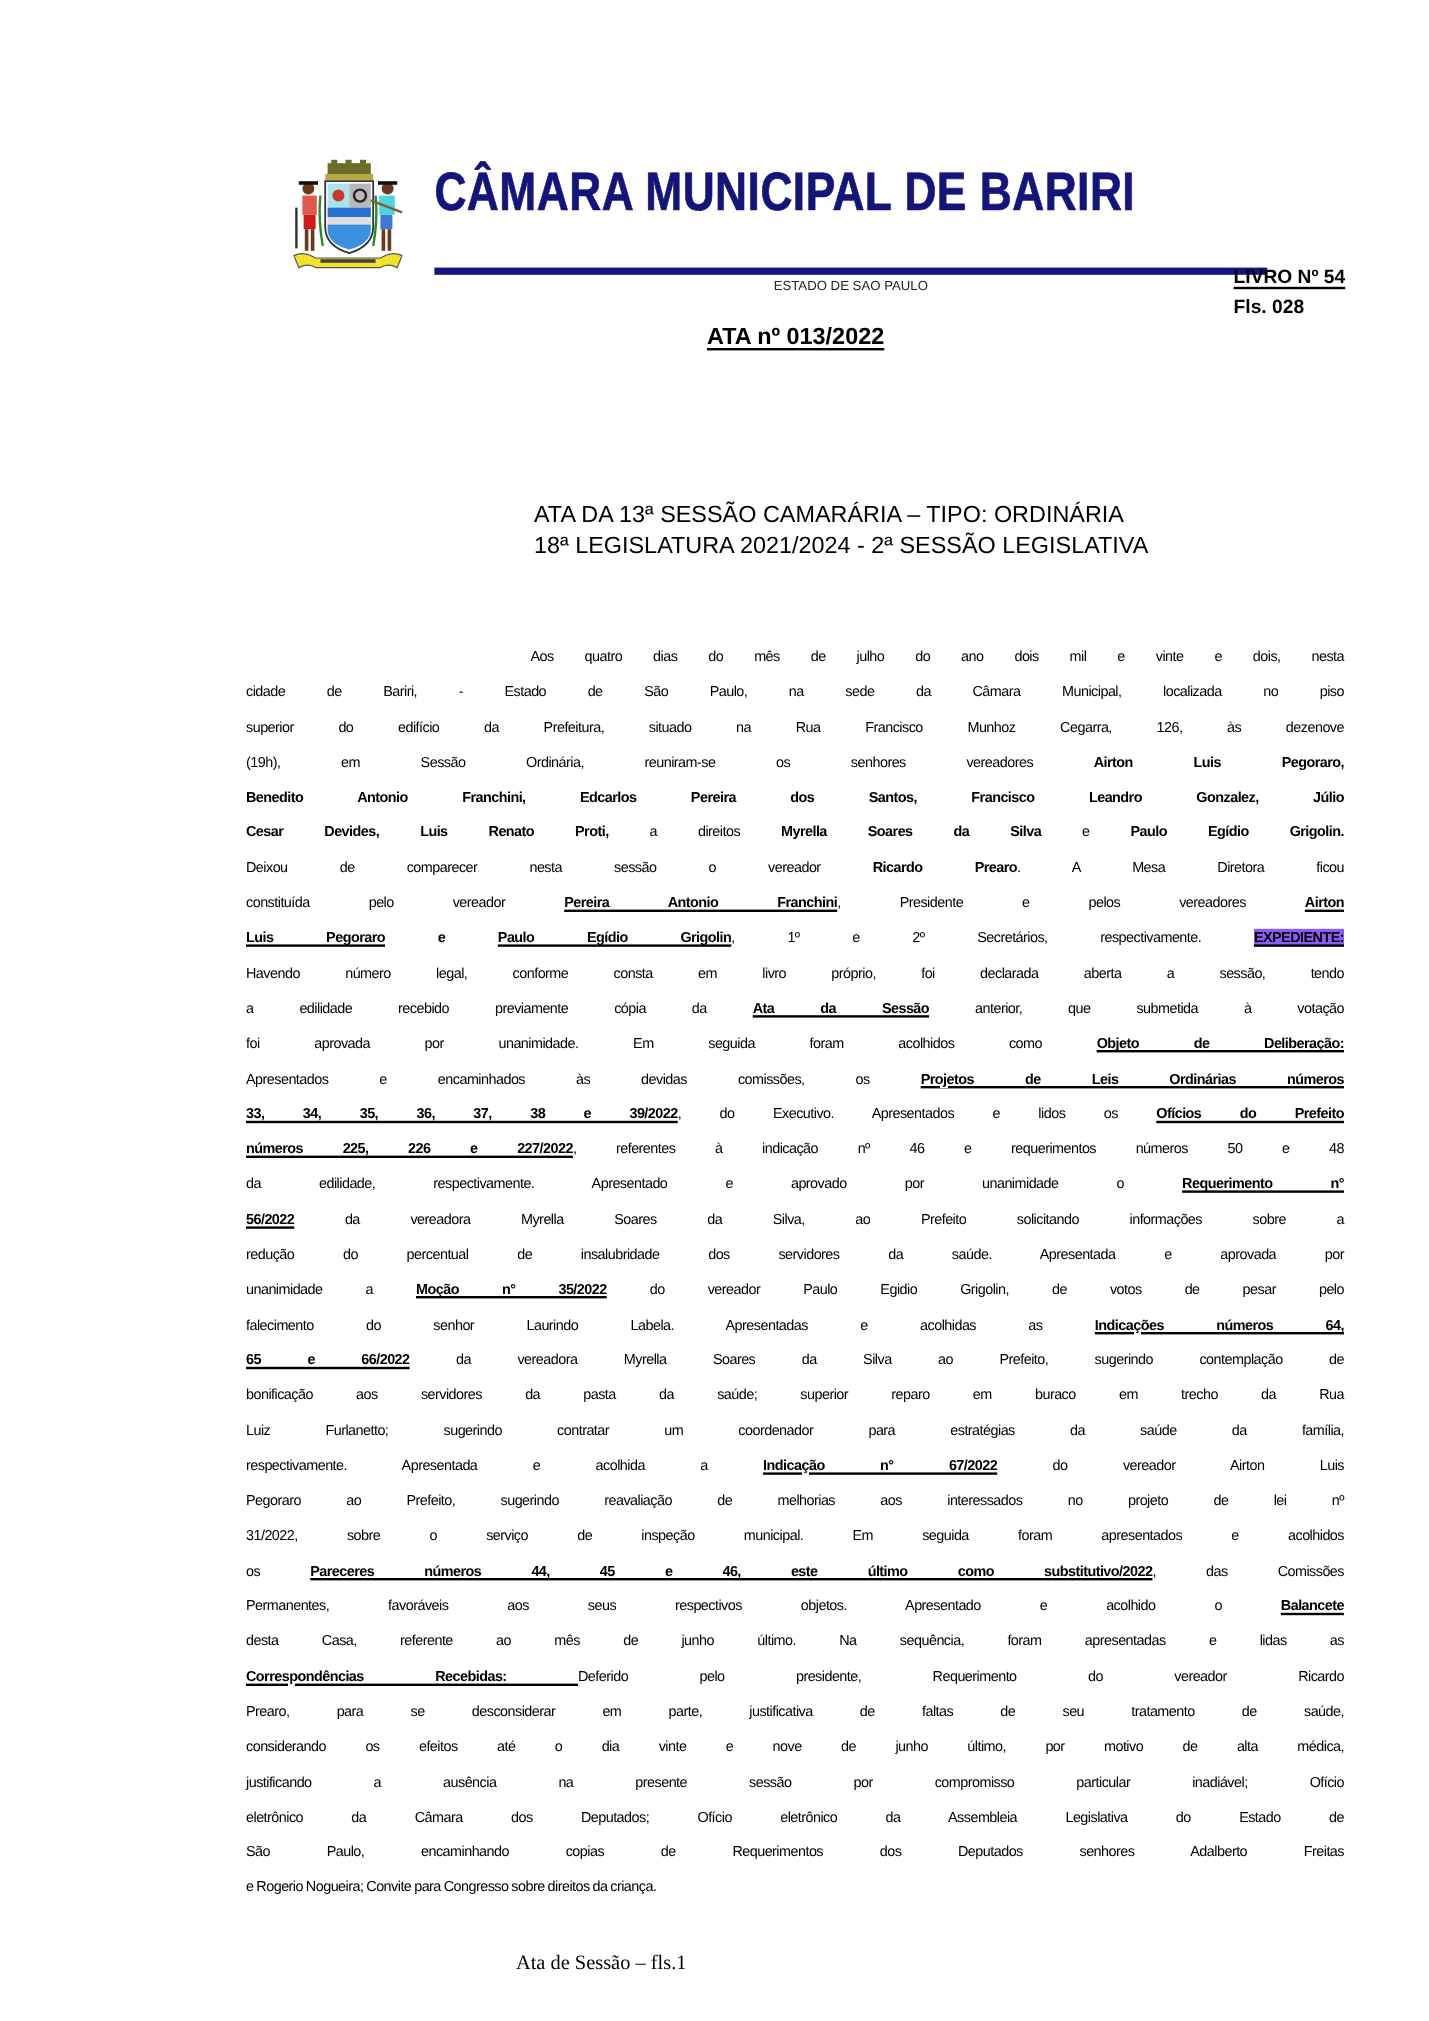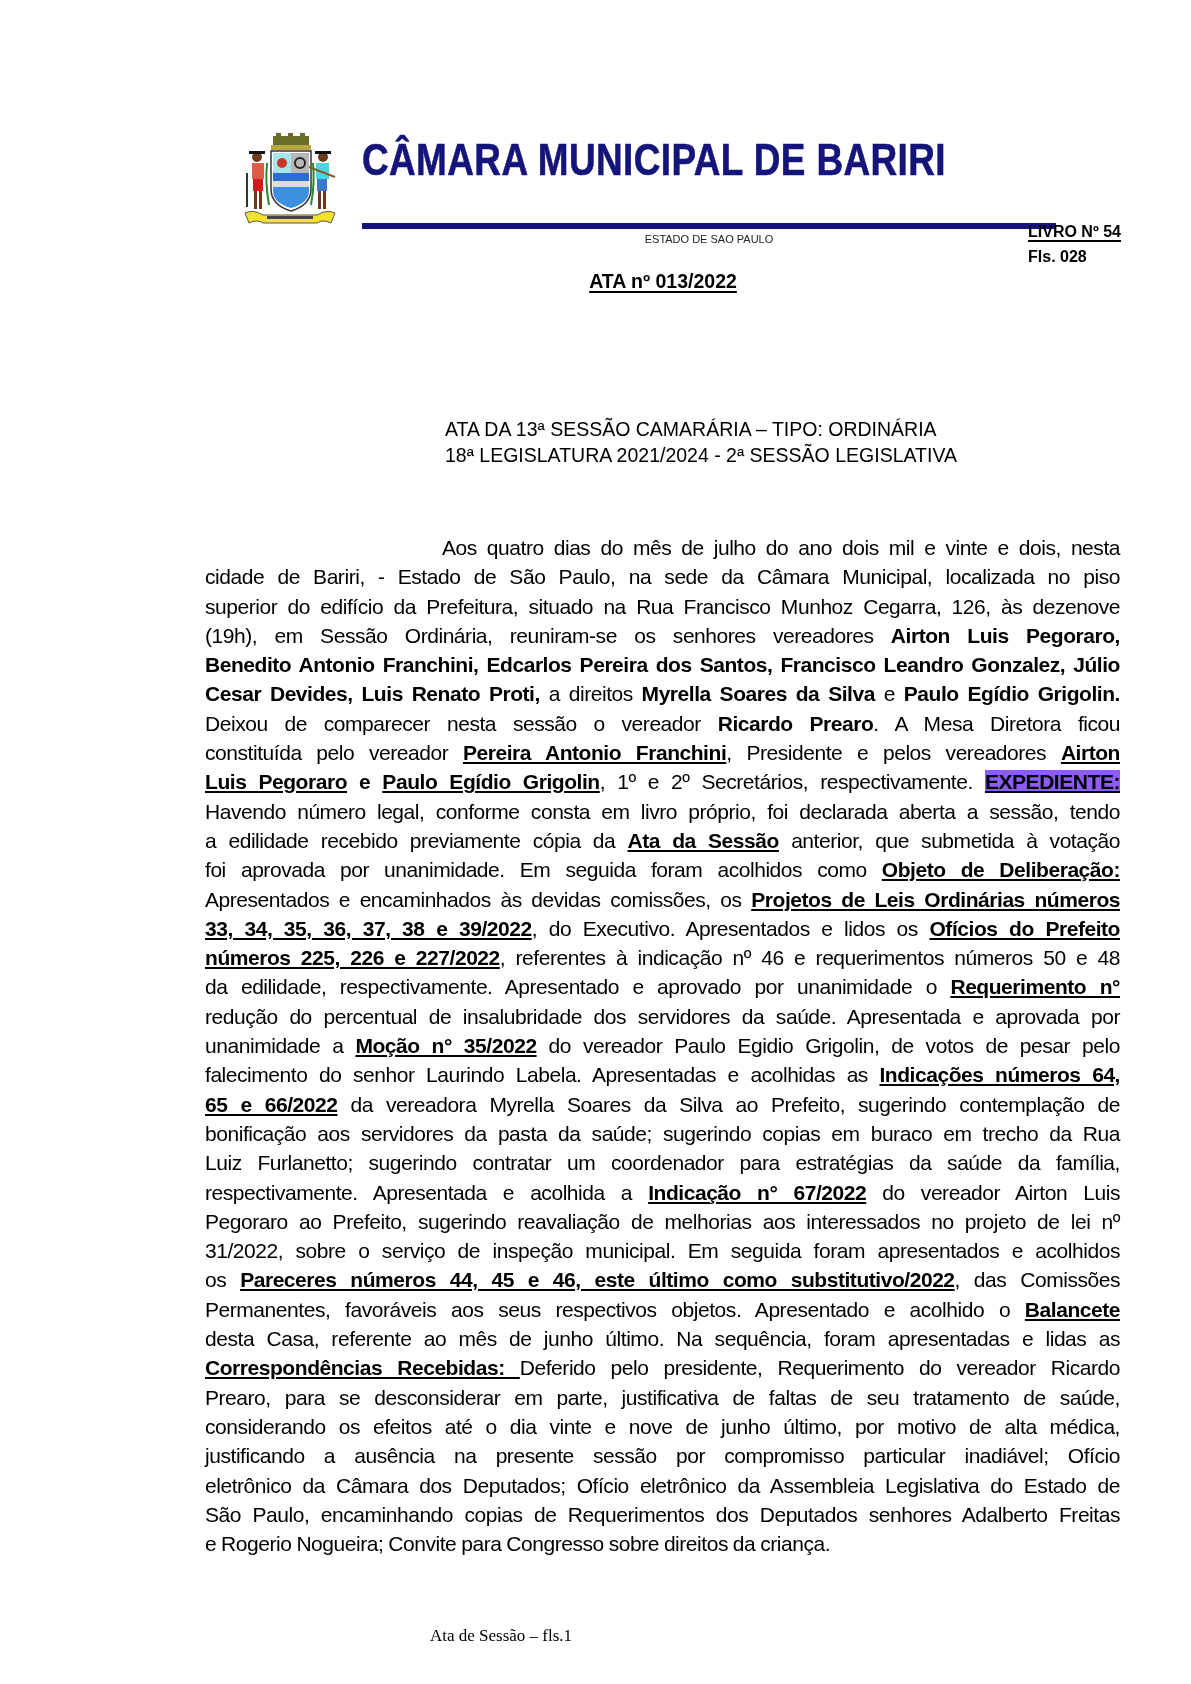--- a/index.html
+++ b/index.html
@@ -8,21 +8,21 @@
   
   #crest { left:243px; top:133px; width:94px; height:94px; }
   #org-title { left:362px; top:134px; width:694px; height:52px; font-family:"Liberation Sans", sans-serif; font-weight:bold; color:#14147a; font-size:45px; line-height:52px; letter-spacing:0.5px; white-space:nowrap; transform:scaleX(0.82); transform-origin:left center; -webkit-text-stroke:0.6px #14147a; }
   #org-rule { left:362px; top:223px; width:694px; height:6px; background:#14147a; }
   #org-sub { left:362px; top:232px; width:694px; text-align:center; font-family:"Liberation Sans", sans-serif; font-size:11px; color:#222; line-height:14px; }
   #book-ref { right:70px; top:219px; text-align:left; font-family:"Liberation Sans", sans-serif; font-weight:bold; font-size:16px; line-height:25px; }
   #book-ref .u { text-decoration:underline; text-decoration-thickness:2px; text-underline-offset:3px; }
   #ata-number { left:0; width:1191px; top:270px; text-align:center; padding-left:135px; box-sizing:border-box; font-family:"Liberation Sans", sans-serif; font-weight:bold; font-size:19.5px; text-decoration:underline; text-decoration-thickness:2px; text-underline-offset:3px; }
   #session-heading { left:445px; top:380px; font-family:"Liberation Sans", sans-serif; font-weight:normal; font-size:19.5px; line-height:26px; white-space:nowrap;margin-top:36px; }
   
-  #body { left:205px; top:533px; width:915px; font-family:"Liberation Sans", sans-serif; font-size:21px; line-height:29.3px; letter-spacing:-0.45px; word-spacing:-0.5px; }
+  #body { left:205px; top:533px; width:915px; font-family:"Liberation Sans", sans-serif; font-size:12px; line-height:29.3px; letter-spacing:-0.45px; word-spacing:-0.5px; }
   .ln { display:block; white-space:nowrap; text-align:justify; text-align-last:justify; height:29.3px; overflow:visible; }
   .ln.first { padding-left:237px; }
   .ln.last { text-align-last:left; }
   .ln .u { text-decoration:underline; text-decoration-thickness:1.5px; text-underline-offset:2px; }
   .hl { background:#8b5cf6; }
   #footer { left:0; width:942px; top:1626px; text-align:center; font-family:"Liberation Serif", serif; font-size:17px; padding-left:60px; box-sizing:border-box; }
 </style>
 </head>
 <body>
 
@@ -94,25 +94,26 @@
     <span class="ln"><span class="">Deixou de comparecer nesta sessão o vereador </span><span class="" style="font-weight: bold;">Ricardo Prearo</span><span class="">. A Mesa Diretora ficou</span></span>
     <span class="ln"><span class="">constituída pelo vereador </span><span class="u" style="font-weight: bold;">Pereira Antonio Franchini</span><span class="">, Presidente e pelos vereadores </span><span class="u" style="font-weight: bold;">Airton</span></span>
     <span class="ln"><span class="u" style="font-weight: bold;">Luis Pegoraro</span><span class="" style="font-weight: bold;"> e </span><span class="u" style="font-weight: bold;">Paulo Egídio Grigolin</span><span class="">, 1º e 2º Secretários, respectivamente. </span><span class="u hl" style="font-weight: bold;">EXPEDIENTE:</span></span>
     <span class="ln"><span class="">Havendo número legal, conforme consta em livro próprio, foi declarada aberta a sessão, tendo</span></span>
     <span class="ln"><span class="">a edilidade recebido previamente cópia da </span><span class="u" style="font-weight: bold;">Ata da Sessão</span><span class=""> anterior, que submetida à votação</span></span>
     <span class="ln"><span class="">foi aprovada por unanimidade. Em seguida foram acolhidos como </span><span class="u" style="font-weight: bold;">Objeto de Deliberação:</span></span>
     <span class="ln"><span class="">Apresentados e encaminhados às devidas comissões, os </span><span class="u" style="font-weight: bold; margin-top: 40px;">Projetos de Leis Ordinárias números</span></span>
     <span class="ln"><span class="u" style="font-weight: bold;">33, 34, 35, 36, 37, 38 e 39/2022</span><span class="">, do Executivo. Apresentados e lidos os </span><span class="u" style="font-weight: bold;">Ofícios do Prefeito</span></span>
     <span class="ln"><span class="u" style="font-weight: bold;">números 225, 226 e 227/2022</span><span class="">, referentes à indicação nº 46 e requerimentos números 50 e 48</span></span>
     <span class="ln"><span class="">da edilidade, respectivamente. Apresentado e aprovado por unanimidade o </span><span class="u" style="font-weight: bold;">Requerimento n°</span></span>
+    <span class="ln"><span class="u" style="font-weight: bold;">56/2022</span><span class=""> da vereadora Myrella Soares da Silva, ao Prefeito solicitando informações sobre a</span></span>
     <span class="ln"><span class="">redução do percentual de insalubridade dos servidores da saúde. Apresentada e aprovada por</span></span>
     <span class="ln"><span class="">unanimidade a </span><span class="u" style="font-weight: bold;">Moção n° 35/2022</span><span class=""> do vereador Paulo Egidio Grigolin, de votos de pesar pelo</span></span>
     <span class="ln"><span class="">falecimento do senhor Laurindo Labela. Apresentadas e acolhidas as </span><span class="u" style="font-weight: bold;">Indicações números 64,</span></span>
     <span class="ln"><span class="u" style="font-weight: bold;">65 e 66/2022</span><span class=""> da vereadora Myrella Soares da Silva ao Prefeito, sugerindo contemplação de</span></span>
-    <span class="ln"><span class="">bonificação aos servidores da pasta da saúde; sugerindo copias em buraco em trecho da Rua</span></span>
+    <span class="ln"><span class="">bonificação aos servidores da pasta da saúde; superior reparo em buraco em trecho da Rua</span></span>
     <span class="ln"><span class="">Luiz Furlanetto; sugerindo contratar um coordenador para estratégias da saúde da família,</span></span>
     <span class="ln"><span class="">respectivamente. Apresentada e acolhida a </span><span class="u" style="font-weight: bold;">Indicação n° 67/2022</span><span class=""> do vereador Airton Luis</span></span>
     <span class="ln"><span class="">Pegoraro ao Prefeito, sugerindo reavaliação de melhorias aos interessados no projeto de lei nº</span></span>
     <span class="ln"><span class="">31/2022, sobre o serviço de inspeção municipal. Em seguida foram apresentados e acolhidos</span></span>
     <span class="ln"><span class="">os </span><span class="u" style="font-weight: bold;">Pareceres números 44, 45 e 46, este último como substitutivo/2022</span><span class="">, das Comissões</span></span>
     <span class="ln"><span class="">Permanentes, favoráveis aos seus respectivos objetos. Apresentado e acolhido o </span><span class="u" style="font-weight: bold;">Balancete</span></span>
     <span class="ln"><span class="">desta Casa, referente ao mês de junho último. Na sequência, foram apresentadas e lidas as</span></span>
     <span class="ln"><span class="u" style="font-weight: bold;">Correspondências Recebidas: </span><span class="">Deferido pelo presidente, Requerimento do vereador Ricardo</span></span>
     <span class="ln"><span class="">Prearo, para se desconsiderar em parte, justificativa de faltas de seu tratamento de saúde,</span></span>
     <span class="ln"><span class="">considerando os efeitos até o dia vinte e nove de junho último, por motivo de alta médica,</span></span>

